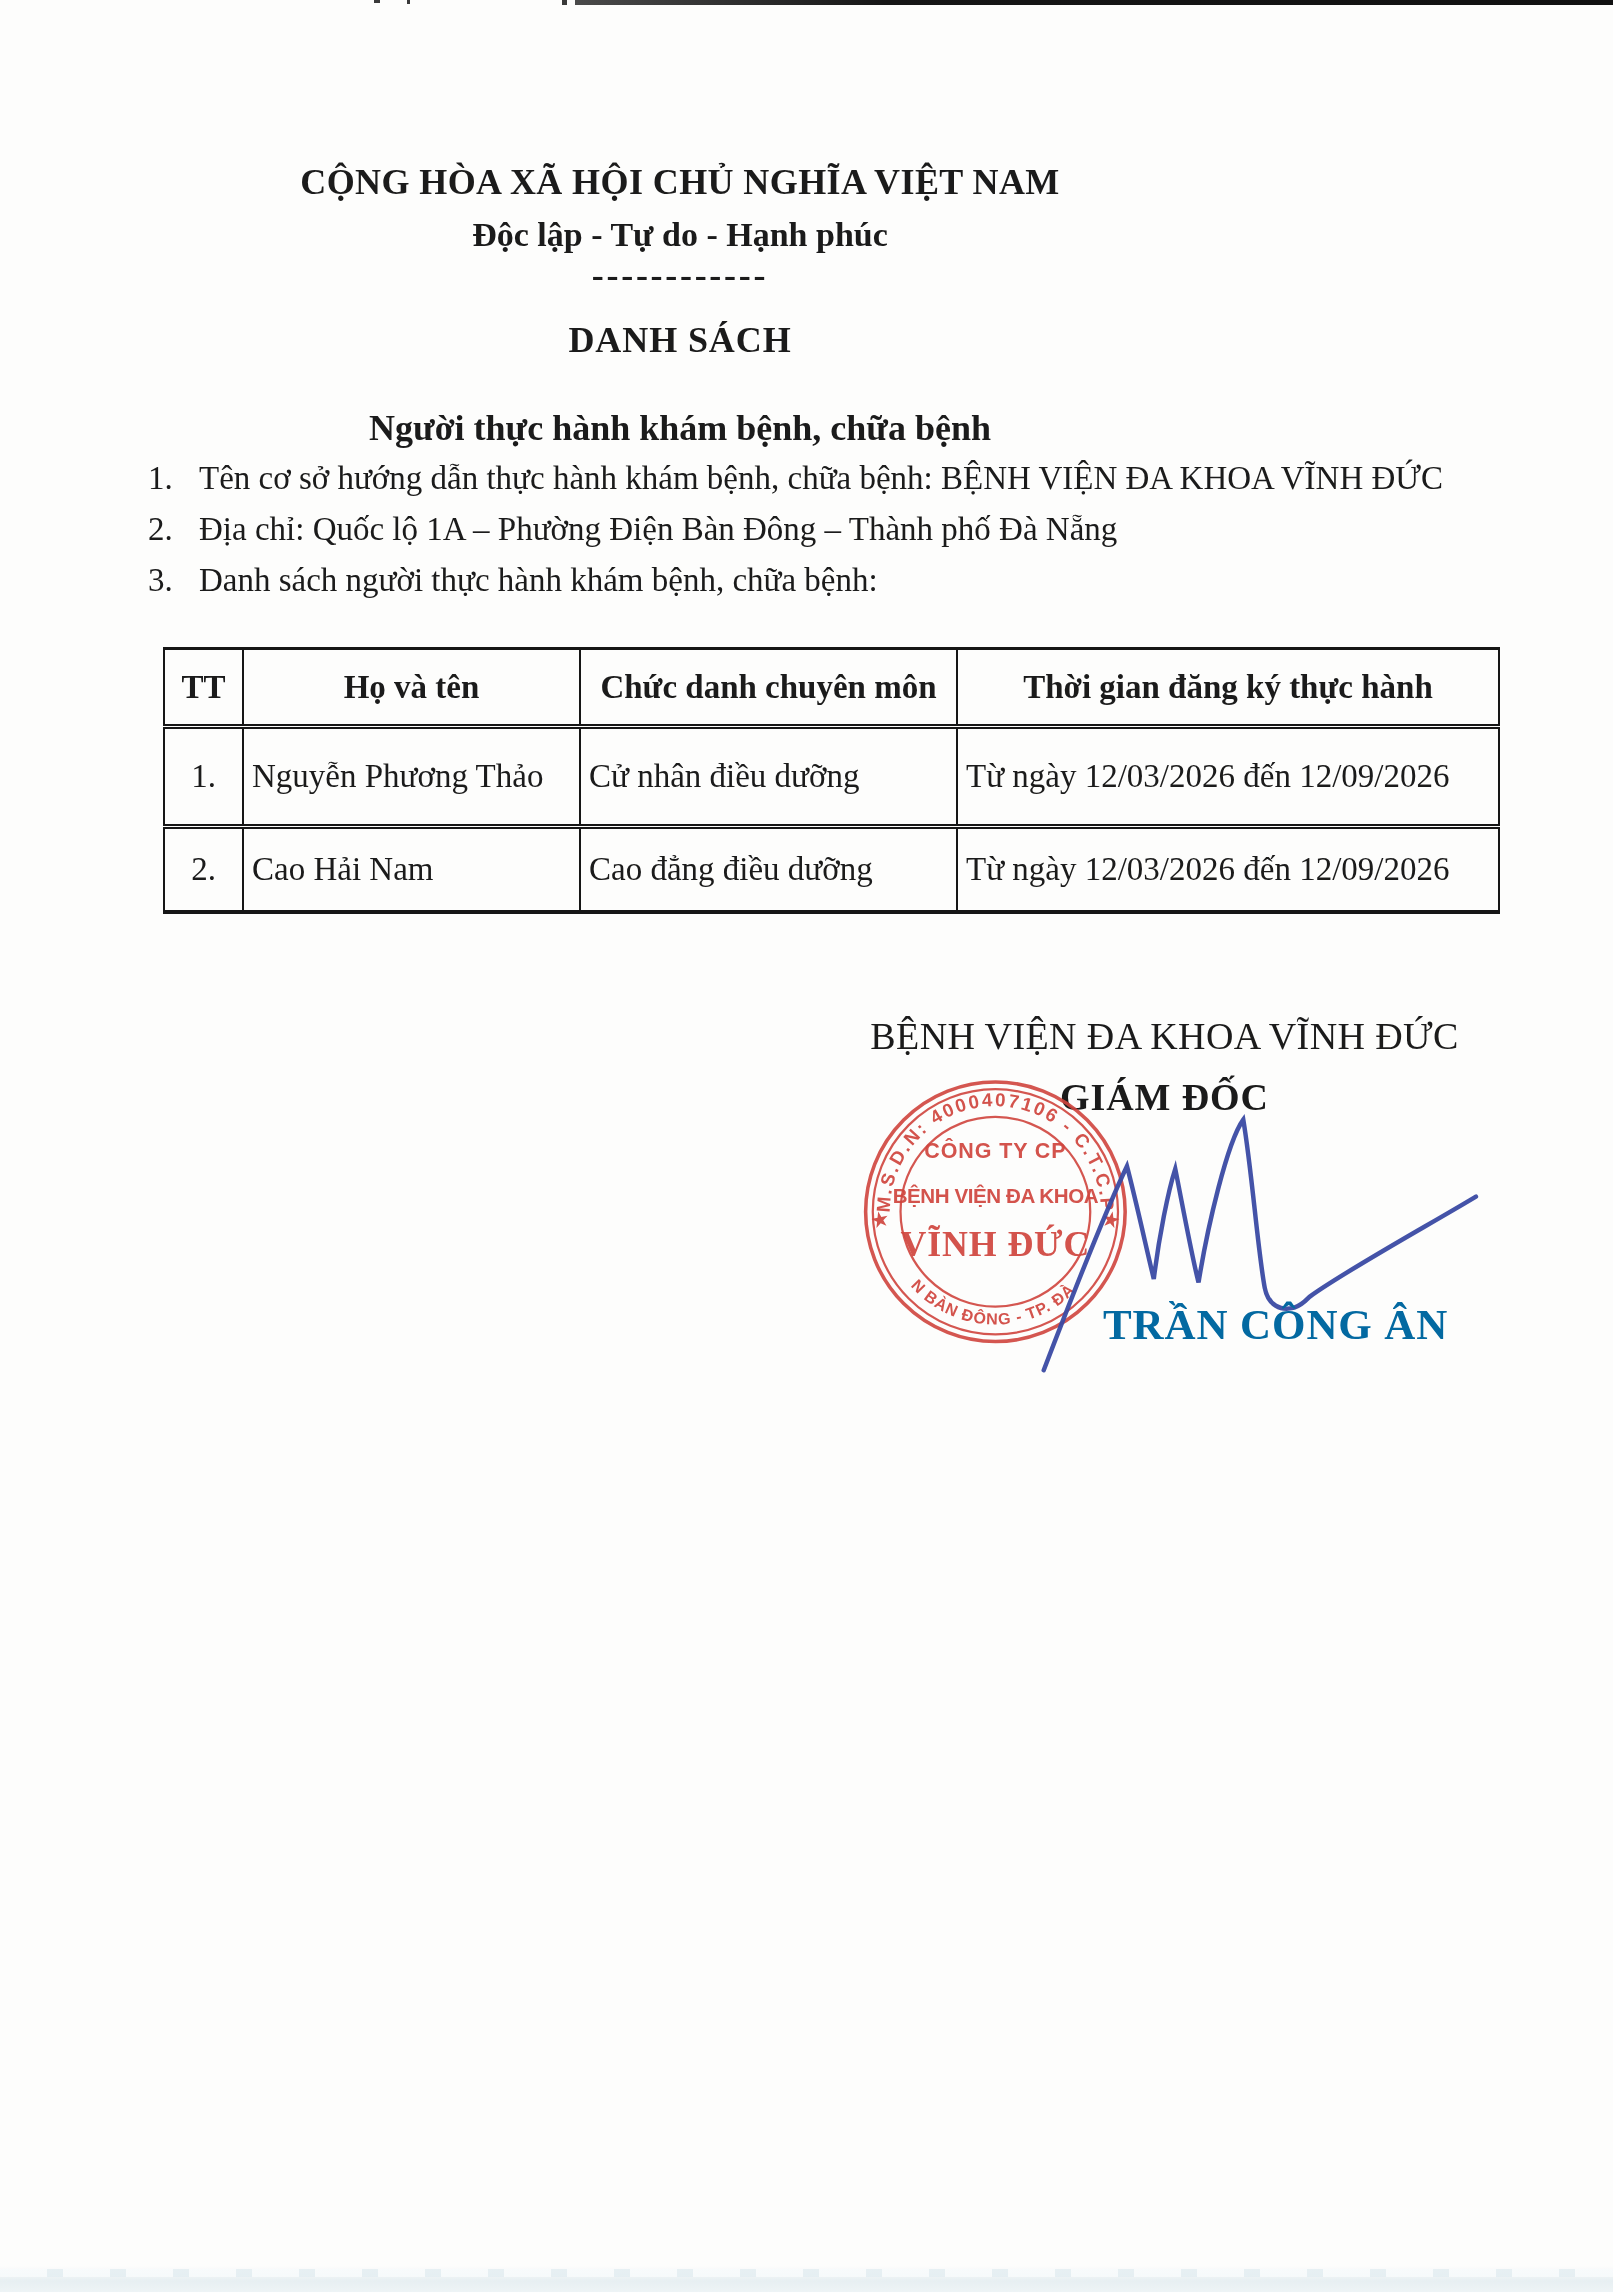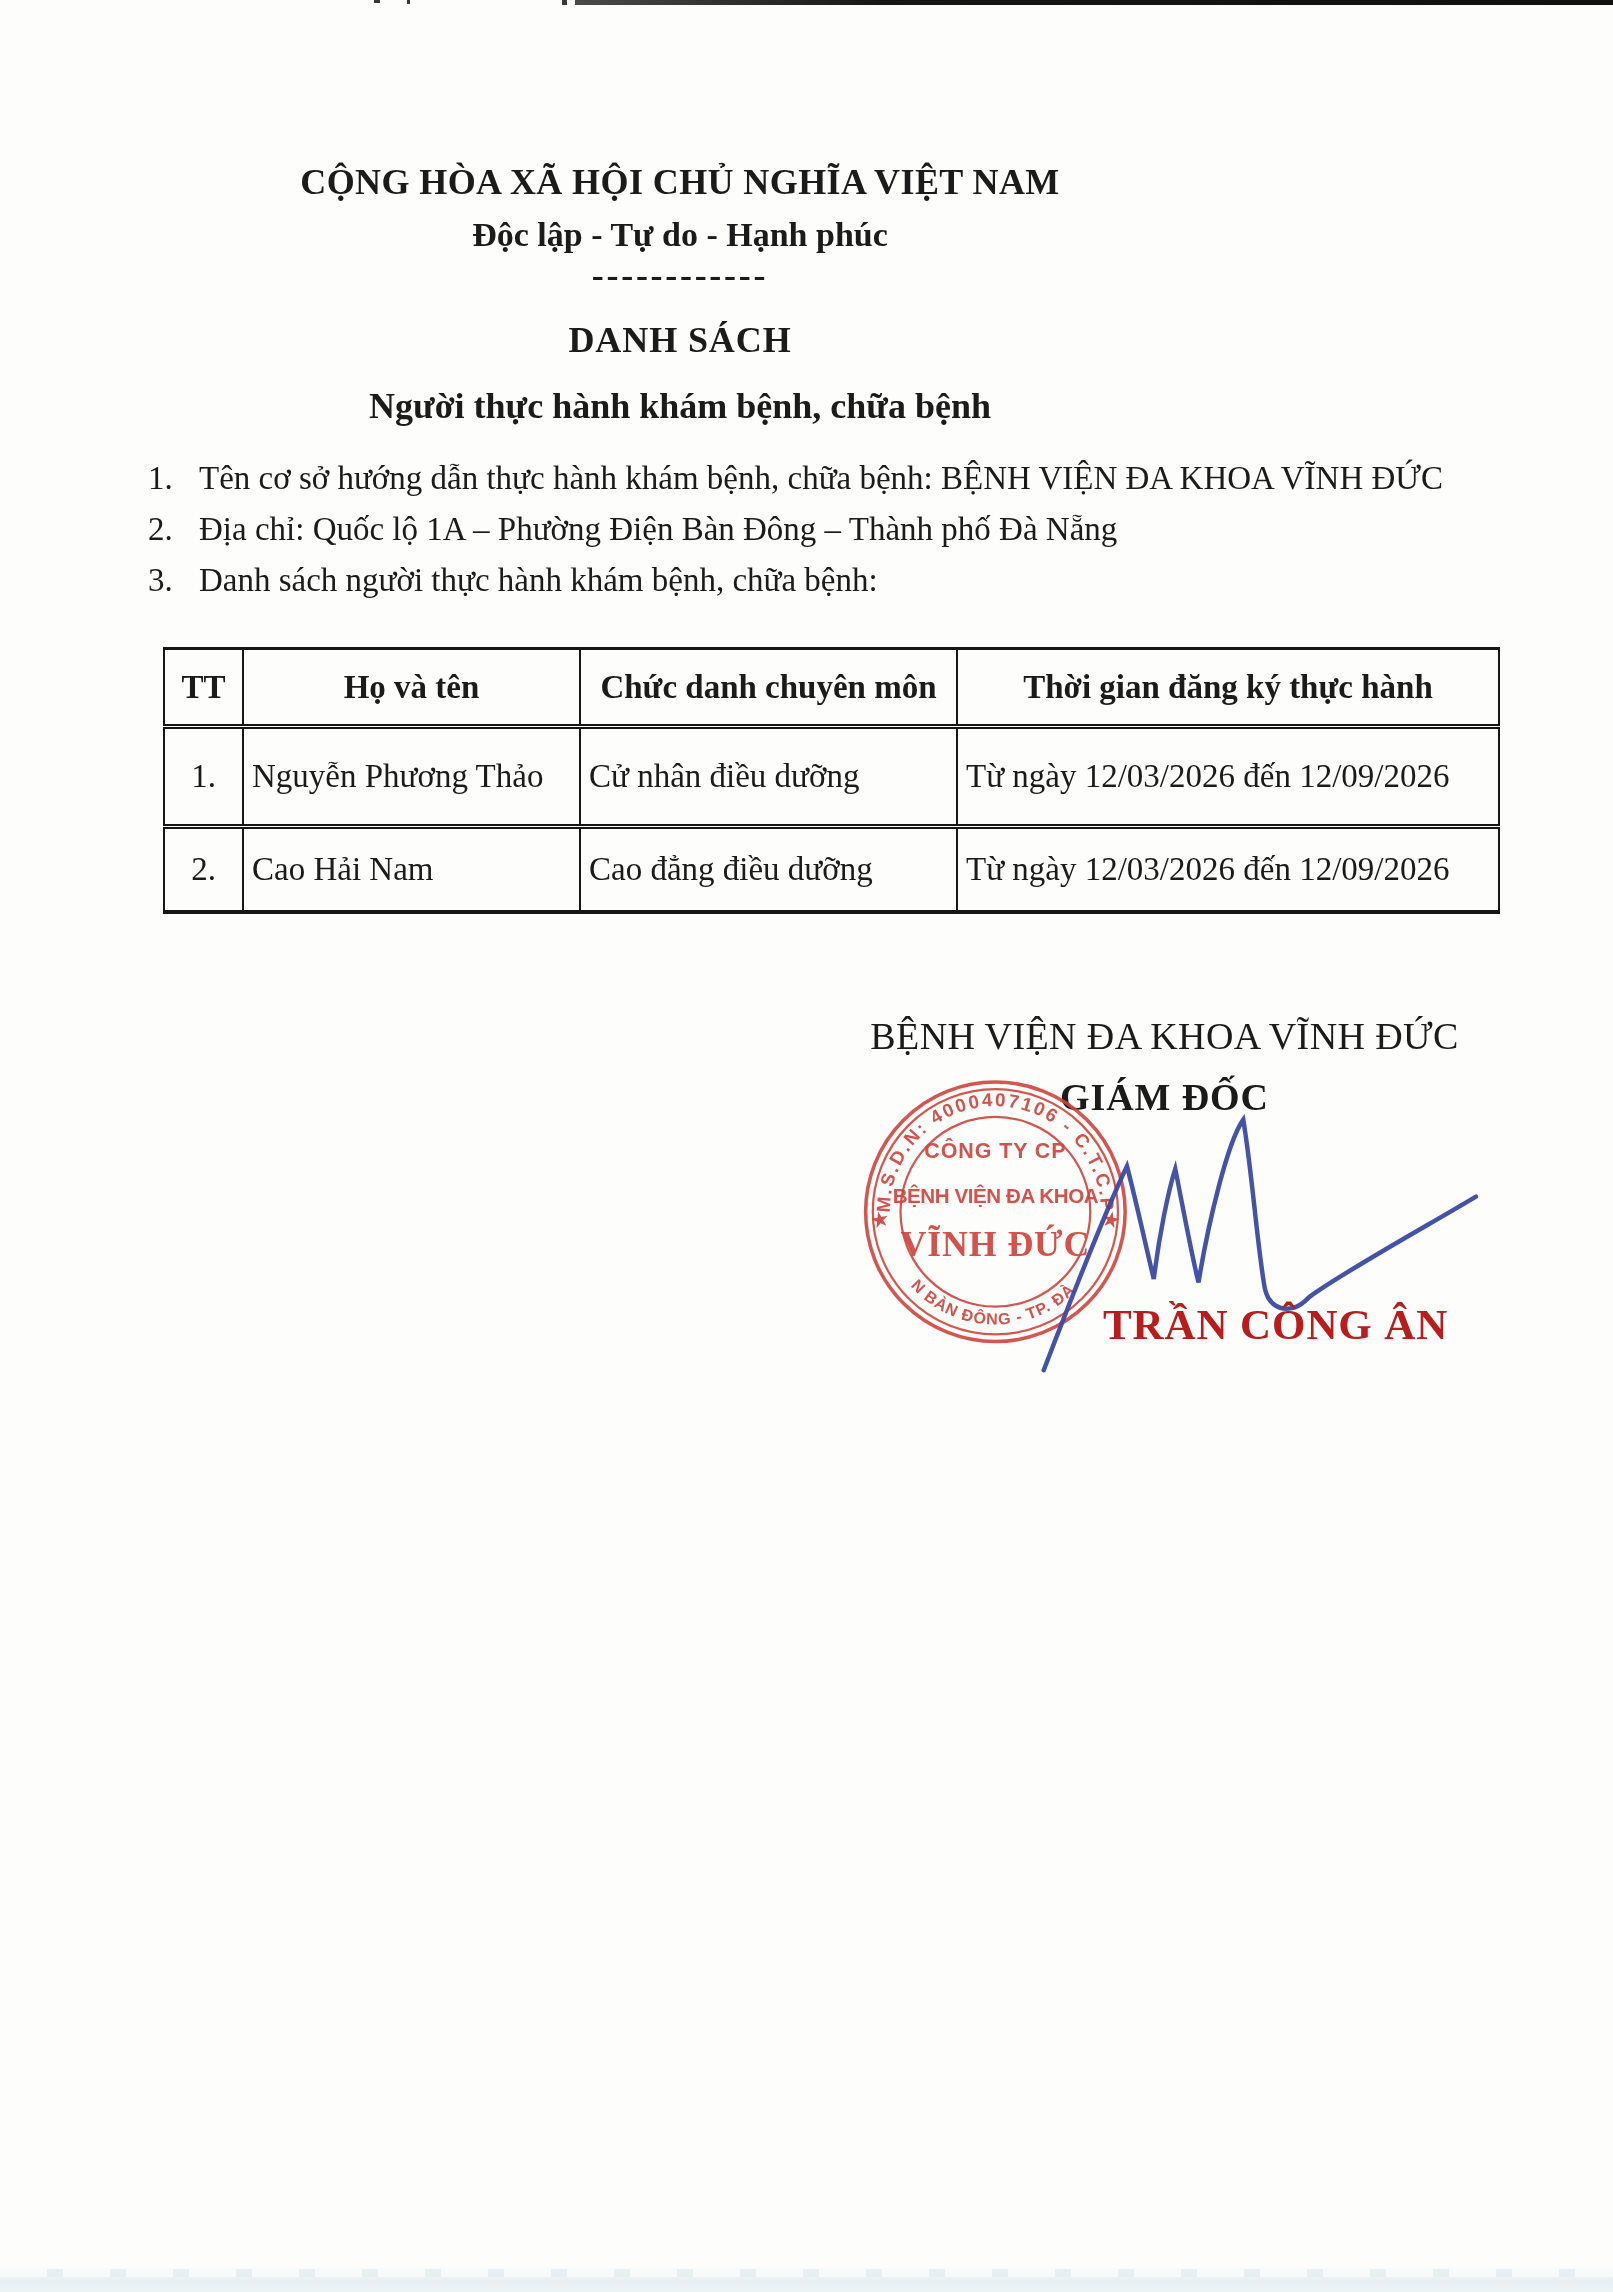--- a/index.html
+++ b/index.html
@@ -20,21 +20,21 @@
     background:linear-gradient(180deg,rgba(231,239,243,0) 0%,#e7eff2 55%,#eef4f6 100%);}
   .scan-bottom-dashes{position:absolute;left:0;right:0;bottom:16px;height:8px;opacity:.85;
     background:repeating-linear-gradient(90deg,#f8fbfc 0 47px,#e4eef2 47px 63px);}
 
   
   .center-line{position:absolute;left:0;width:1360px;text-align:center;white-space:nowrap;}
   .nat-title{top:161px;font-size:36px;font-weight:700;letter-spacing:0.4px;}
   .motto{top:216px;font-size:34px;font-weight:700;}
   .dash-sep{top:254px;font-size:36px;font-weight:700;letter-spacing:2.7px;}
   .doc-title{top:319px;font-size:36px;font-weight:700;letter-spacing:0.9px;}
-  .doc-subtitle{top:385px;font-size:36px;font-weight:700;}
+  .doc-subtitle{top:407px;font-size:36px;font-weight:700;}
 
   
   .items{position:absolute;left:148px;top:453px;width:1397px;}
   .item{display:flex;font-size:33px;line-height:51px;white-space:nowrap;}
   .item .num{width:51px;flex:0 0 51px;}
 
   
   .tbl{position:absolute;left:163px;top:647px;border-collapse:collapse;table-layout:fixed;
     width:1334px;font-size:33px;}
   .tbl td,.tbl th{border:2.7px solid #161616;vertical-align:middle;overflow:hidden;}
@@ -147,16 +147,16 @@
       <text class="stamp-sans" x="181" y="163" font-size="23" font-weight="600" letter-spacing="-0.5" text-anchor="middle">BỆNH VIỆN ĐA KHOA</text>
       <text class="stamp-serif" x="181" y="222" font-size="40" font-weight="bold" letter-spacing="1" text-anchor="middle">VĨNH ĐỨC</text>
     </g>
     <path d="M 235,350 C 258,290 305,170 328,122 C 338,160 350,215 358,248
          C 364,200 374,150 382,125 C 390,165 400,220 408,252
          C 418,190 440,95 458,70 C 468,130 474,215 482,258
          C 486,278 500,284 515,280 C 524,277 528,272 532,268
          C 570,240 670,185 718,156" fill="none" stroke="#3a4aa3" stroke-width="5" stroke-linecap="round" opacity="0.95"></path>
   </svg>
 
-  <div class="signer-name" style="color:#b91c1c">TRẦN CÔNG ÂN</div>
+  <div class="signer-name" style="color:#0369a1">TRẦN CÔNG ÂN</div>
 
 </div>
 
 
 </body></html>

